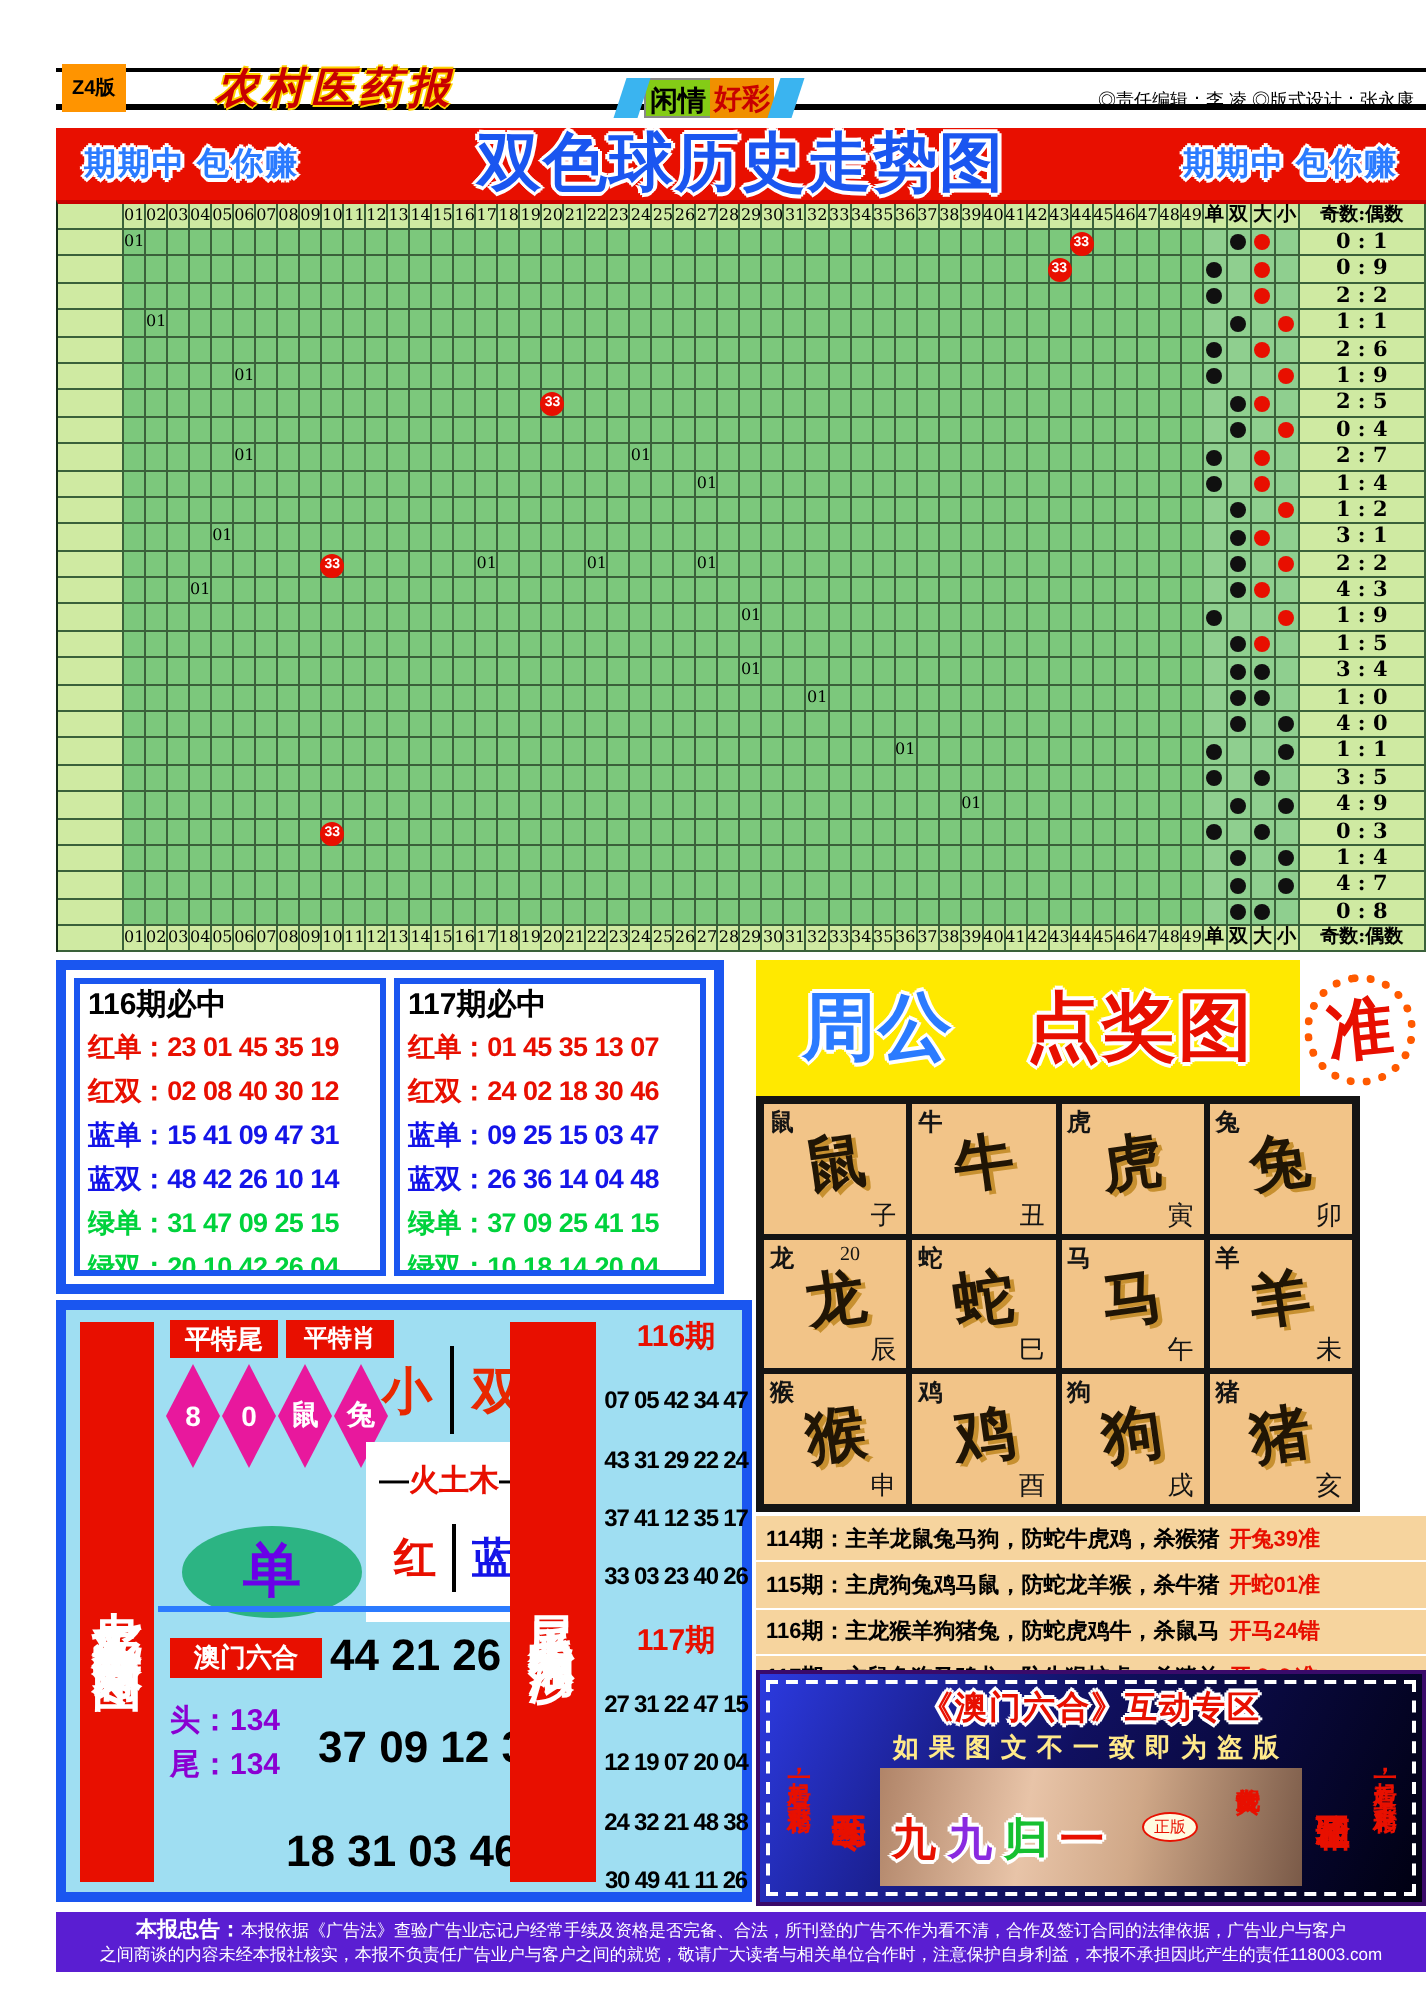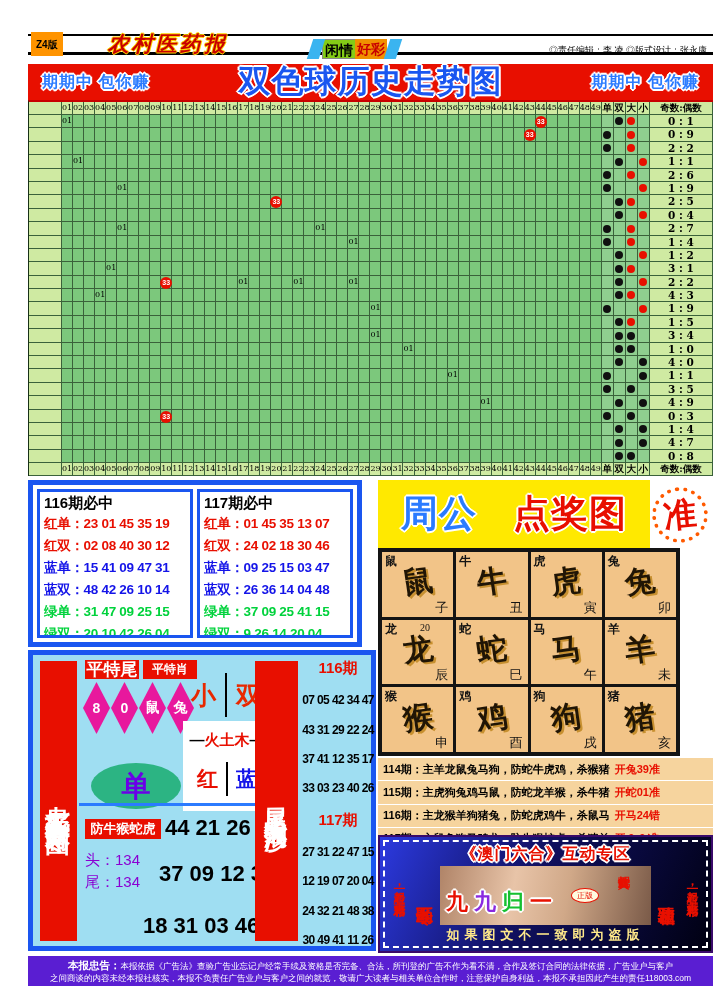--- a/index.html
+++ b/index.html
@@ -62,41 +62,41 @@
   .znote{position:absolute;top:2px;left:38px;font-size:10px;color:#141414;}
   #tips{left:378px;top:758px;width:335px;height:92px;display:flex;flex-direction:column;gap:1px;}
   .tip{flex:1 1 0;background:#f6d49e;display:flex;align-items:center;font-weight:bold;font-size:11px;padding-left:5px;white-space:nowrap;color:#000;}
   .tip .res{color:#e80f00;margin-left:5px;}
 
   
   #qx{left:28px;top:650px;width:348px;height:301px;background:#9fdef2;border:5px solid #1a56f0;}
   .redbar{position:absolute;background:#e80f00;color:#fff;font-weight:bold;text-align:center;}
   .vtext{writing-mode:vertical-rl;text-orientation:upright;}
   #qx-side{left:7px;top:6px;width:37px;height:280px;font-size:25px;letter-spacing:4px;display:flex;align-items:center;justify-content:center;}
-  #tag1{left:52px;top:5px;width:54px;height:19px;font-size:17px;line-height:19px;}
+  #tag1{left:52px;top:5px;width:54px;height:19px;font-size:13px;line-height:19px;}
   #tag2{left:110px;top:5px;width:54px;height:19px;font-size:12px;line-height:19px;}
   #dias{position:absolute;left:50px;top:27px;display:flex;}
   .dia{width:27px;height:52px;background:#e8189d;clip-path:polygon(50% 0,100% 50%,50% 100%,0 50%);color:#fff;font-weight:bold;font-size:14px;display:flex;align-items:center;justify-content:center;margin-right:1px;}
   #oval{position:absolute;left:58px;top:108px;width:90px;height:46px;background:#2cb483;border-radius:50%;color:#6a00e8;font-size:29px;font-weight:bold;text-align:center;line-height:46px;}
   #xs{position:absolute;left:158px;top:18px;display:flex;align-items:center;font-size:25px;font-weight:bold;color:#e82800;}
   #xs .bar{width:2px;height:44px;background:#000;margin:0 9px;}
   #whitebox{position:absolute;left:150px;top:66px;width:88px;height:90px;background:#fff;text-align:center;}
   #elements{color:#e80f00;font-weight:bold;font-size:15px;margin-top:10px;}
   #elements b{color:#000;font-weight:bold;}
   #honglan{font-size:21px;font-weight:bold;margin-top:12px;display:flex;align-items:center;justify-content:center;}
   #honglan .h{color:#e80f00;}
   #honglan .l{color:#1414e8;}
   #honglan .bar{width:2px;height:34px;background:#000;margin:0 8px;}
   #qx-div{position:absolute;left:46px;top:148px;width:198px;height:3px;background:#2b7bff;}
   #neibu{left:52px;top:164px;width:76px;height:20px;font-size:13px;line-height:20px;}
   .bignum{position:absolute;font-weight:bold;font-size:22px;color:#000;white-space:nowrap;}
   #nums1{left:132px;top:160px;}
   #nums2{left:126px;top:206px;}
   #nums3{left:110px;top:258px;}
-  .purp{position:absolute;color:#8a00d2;font-weight:normal;font-size:15px;}
+  .purp{position:absolute;color:#8a00d2;font-weight:bold;font-size:15px;}
   #tou{left:52px;top:196px;}
   #weil{left:52px;top:218px;}
   #ww-bar{left:222px;top:6px;width:43px;height:280px;font-size:23px;letter-spacing:3px;display:flex;align-items:center;justify-content:center;}
   #ww-col{position:absolute;left:268px;top:4px;width:74px;height:288px;display:flex;flex-direction:column;justify-content:space-between;text-align:center;}
   .ww-head{color:#e80f00;font-weight:bold;font-size:15px;}
   .ww-num{color:#000;font-weight:bold;font-size:12px;letter-spacing:-0.6px;white-space:nowrap;}
 
   
   #macau{left:378px;top:835px;width:335px;height:118px;background:linear-gradient(115deg,#2c3ae0 0%,#101060 45%,#000010 100%);border:2px solid #3a0a6a;padding:3px;}
   #macau-inner{width:100%;height:100%;border:2px dashed #fff;display:flex;padding:2px;}
@@ -1895,21 +1895,21 @@
       <div class="pline green">绿单：31 47 09 25 15</div>
       <div class="pline green">绿双：20 10 42 26 04</div>
     </div>
     <div class="panel">
       <div class="ptitle">117期必中</div>
       <div class="pline red">红单：01 45 35 13 07</div>
       <div class="pline red">红双：24 02 18 30 46</div>
       <div class="pline blue">蓝单：09 25 15 03 47</div>
       <div class="pline blue">蓝双：26 36 14 04 48</div>
       <div class="pline green">绿单：37 09 25 41 15</div>
-      <div class="pline green">绿双：9 26 14 20 04</div>
+      <div class="pline green">绿双：10 18 14 20 04</div>
     </div>
   </div>
 
 <div id="zg-head" class="abs">
   <div id="zg-title"><span class="zg-blue outline-w">周公</span><span class="zg-red outline-w">点奖图</span></div>
 </div>
 <div id="zhun" class="abs">准</div>
 <div id="zodiac" class="abs">
     <div class="zcell">
       <div class="zname">鼠</div>
@@ -2010,21 +2010,21 @@
   </div>
   <div id="whitebox">
     <div id="elements"><b>—</b><span>火土木</span><b>—</b></div>
     <div id="honglan">
       <span class="h">红</span>
       <span class="bar"></span>
       <span class="l">蓝</span>
     </div>
   </div>
   <div id="qx-div"></div>
-  <div id="neibu" class="redbar">防牛猴蛇虎</div>
+  <div id="neibu" class="redbar">澳门六合</div>
   <div id="nums1" class="bignum">44 21 26 25</div>
   <div id="tou" class="purp">头：134</div>
   <div id="weil" class="purp">尾：134</div>
   <div id="nums2" class="bignum">37 09 12 39</div>
   <div id="nums3" class="bignum">18 31 03 46</div>
   <div id="ww-bar" class="redbar vtext">尾尾必中大浪淘沙</div>
   <div id="ww-col">
       <div class="ww-head">116期</div>
       <div class="ww-num">07 05 42 34 47</div>
       <div class="ww-num">43 31 29 22 24</div>
@@ -2037,26 +2037,26 @@
       <div class="ww-num">30 49 41 11 26</div>
     </div>
 </div>
 
 <div id="macau" class="abs">
   <div id="macau-inner">
     <div class="mac-v v-small">一起看，更精彩！</div>
     <div class="mac-v v-big">互动专区</div>
     <div id="mac-center">
       <div id="mac-title" class="outline-w">《澳门六合》互动专区</div>
+      <div id="mac-bottom">如果图文不一致即为盗版</div>
       <div id="photo">
         <div id="jjgy"><span class="outline-w" style="color: rgb(232, 16, 0);">九</span><span class="outline-w" style="color: rgb(138, 42, 224);">九</span><span class="outline-w" style="color: rgb(22, 192, 48);">归</span><span class="outline-w" style="color: rgb(232, 16, 0);">一</span></div>
         <div id="liangnv">靓女传真</div>
         <div id="zhengban">正版</div>
       </div>
-      <div id="mac-bottom">如果图文不一致即为盗版</div>
     </div>
     <div class="mac-v v-big">互相验证</div>
     <div class="mac-v v-small">一起看，更精彩！</div>
   </div>
 </div>
 
 <div id="footer" class="abs">
   <div><b>本报忠告：</b><span>本报依据《广告法》查验广告业忘记户经常手续及资格是否完备、合法，所刊登的广告不作为看不清，合作及签订合同的法律依据，广告业户与客户</span></div>
   <div>之间商谈的内容未经本报社核实，本报不负责任广告业户与客户之间的就览，敬请广大读者与相关单位合作时，注意保护自身利益，本报不承担因此产生的责任118003.com</div>
 </div>

